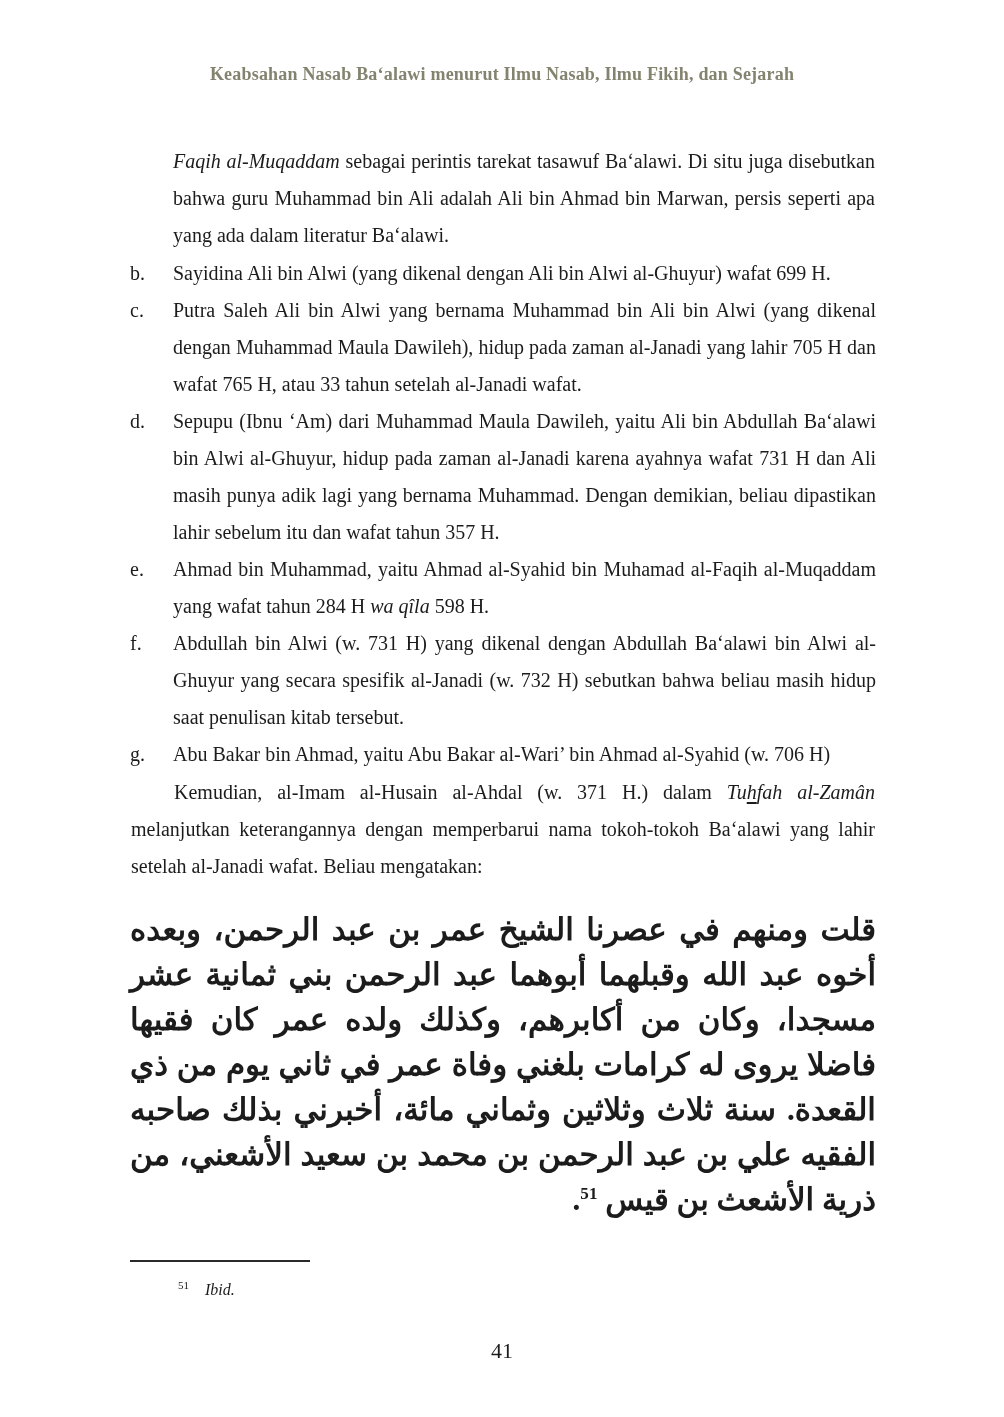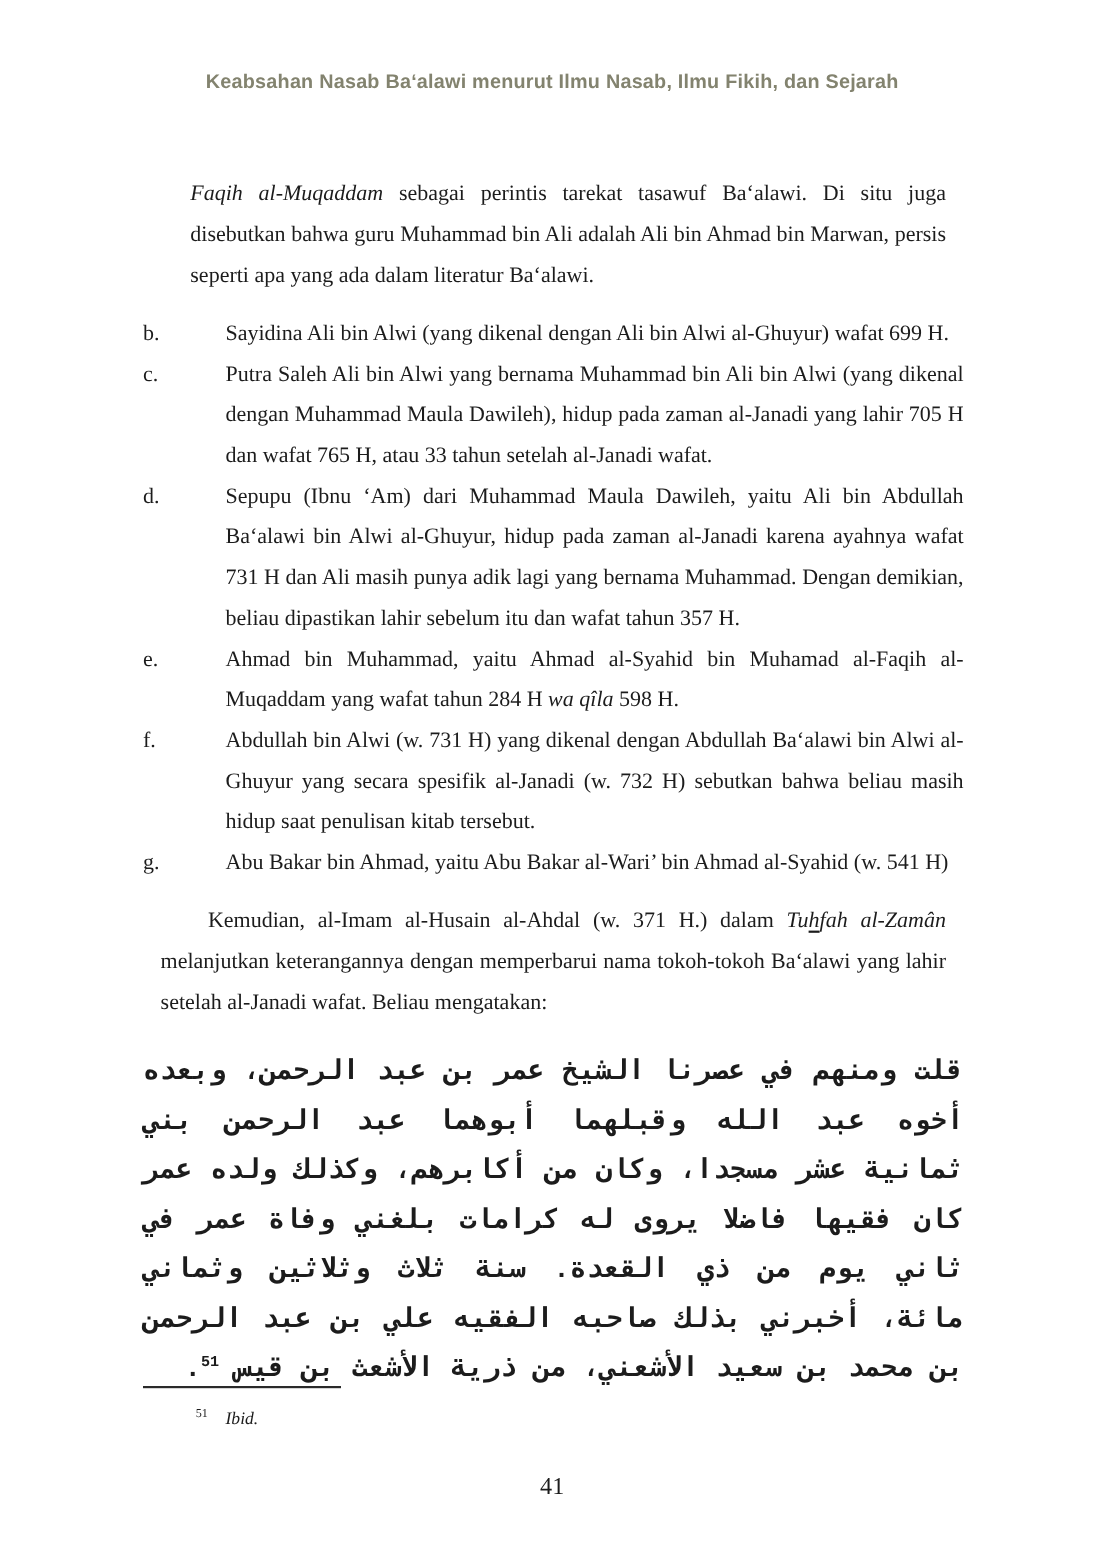--- a/index.html
+++ b/index.html
@@ -12,50 +12,50 @@
     font-family: "Liberation Serif", serif;
     color: #1c1c1c;
     overflow: hidden;
   }
   .running-header {
     position: absolute;
     top: 64px;
     left: 0;
     right: 0;
     text-align: center;
-    font-family: Liberation Sans, sans-serif;
+    font-family: Liberation Serif, serif;
     font-weight: 700;
     font-size: 18px;
     letter-spacing: 0.2px;
     color: #83836f;
   }
   .content {
     position: absolute;
     left: 130px;
     top: 142px;
     width: 746px;
     font-size: 20px;
     line-height: 37px;
   }
-  .para { margin: 16px; text-align: justify; font-family: Liberation Serif, serif; }
+  .para { margin: 1px; text-align: justify; font-family: Liberation Serif, serif; }
   .intro-para { margin-left: 43px; }
   .body-para { text-indent: 43px; }
   .space-above { margin-top: 38px; }
   .list-item { display: flex; }
   .marker { width: 43px; flex: 0 0 43px; }
-  .li-text { flex: 1; text-align: justify; display: block; margin-left: 32px; }
+  .li-text { flex: 1; text-align: justify; display: block; }
   .i { font-style: italic; }
   .u { text-decoration: underline; text-underline-offset: 3px; }
   sup.sup, .sup { font-size: 0.55em; vertical-align: super; line-height: 0; }
   .arabic-quote {
     direction: rtl;
     margin-top: 22px;
-    font-family: Liberation Mono, monospace;
+    font-family: Liberation Serif, serif;
     font-weight: 700;
-    font-size: 25px;
+    font-size: 31px;
     line-height: 45px;
     text-align: justify;
     text-align-last: right;
   }
   .footnote-area {
     position: absolute;
     left: 130px;
     top: 1260px;
     width: 746px;
   }
@@ -111,21 +111,21 @@
       <span class="li-text"><span>Ahmad bin Muhammad, yaitu Ahmad al-Syahid bin Muhamad al-Faqih al-Muqaddam yang wafat tahun 284 H </span><span class="i">wa qîla</span><span> 598 H.</span></span>
     </div>
 
     <div class="list-item">
       <span class="marker">f.</span>
       <span class="li-text"><span>Abdullah bin Alwi (w. 731 H) yang dikenal dengan Abdullah Ba‘alawi bin Alwi al-Ghuyur yang secara spesifik al-Janadi (w. 732 H) sebutkan bahwa beliau masih hidup saat penulisan kitab tersebut.</span></span>
     </div>
 
     <div class="list-item">
       <span class="marker">g.</span>
-      <span class="li-text"><span>Abu Bakar bin Ahmad, yaitu Abu Bakar al-Wari’ bin Ahmad al-Syahid (w. 541 H)</span></span>
+      <span class="li-text"><span>Abu Bakar bin Ahmad, yaitu Abu Bakar al-Wari’ bin Ahmad al-Syahid (w. 706 H)</span></span>
     </div>
 
 
     <p class="para body-para"><span>Kemudian, al-Imam al-Husain al-Ahdal (w. 371 H.) dalam </span><span class="i">Tu</span><span class="i u">h</span><span class="i">fah al-Zamân</span><span> melanjutkan keterangannya dengan memperbarui nama tokoh-tokoh Ba‘alawi yang lahir setelah al-Janadi wafat. Beliau mengatakan:</span></p>
 
     <div class="arabic-quote" lang="ar" dir="rtl"><span>قلت ومنهم في عصرنا الشيخ عمر بن عبد الرحمن، وبعده أخوه عبد الله وقبلهما أبوهما عبد الرحمن بني ثمانية عشر مسجدا، وكان من أكابرهم، وكذلك ولده عمر كان فقيها فاضلا يروى له كرامات بلغني وفاة عمر في ثاني يوم من ذي القعدة. سنة ثلاث وثلاثين وثماني مائة، أخبرني بذلك صاحبه الفقيه علي بن عبد الرحمن بن محمد بن سعيد الأشعني، من ذرية الأشعث بن قيس </span><sup class="sup">51</sup><span>.</span></div>
 
   </div>
 
   <div class="footnote-area">

